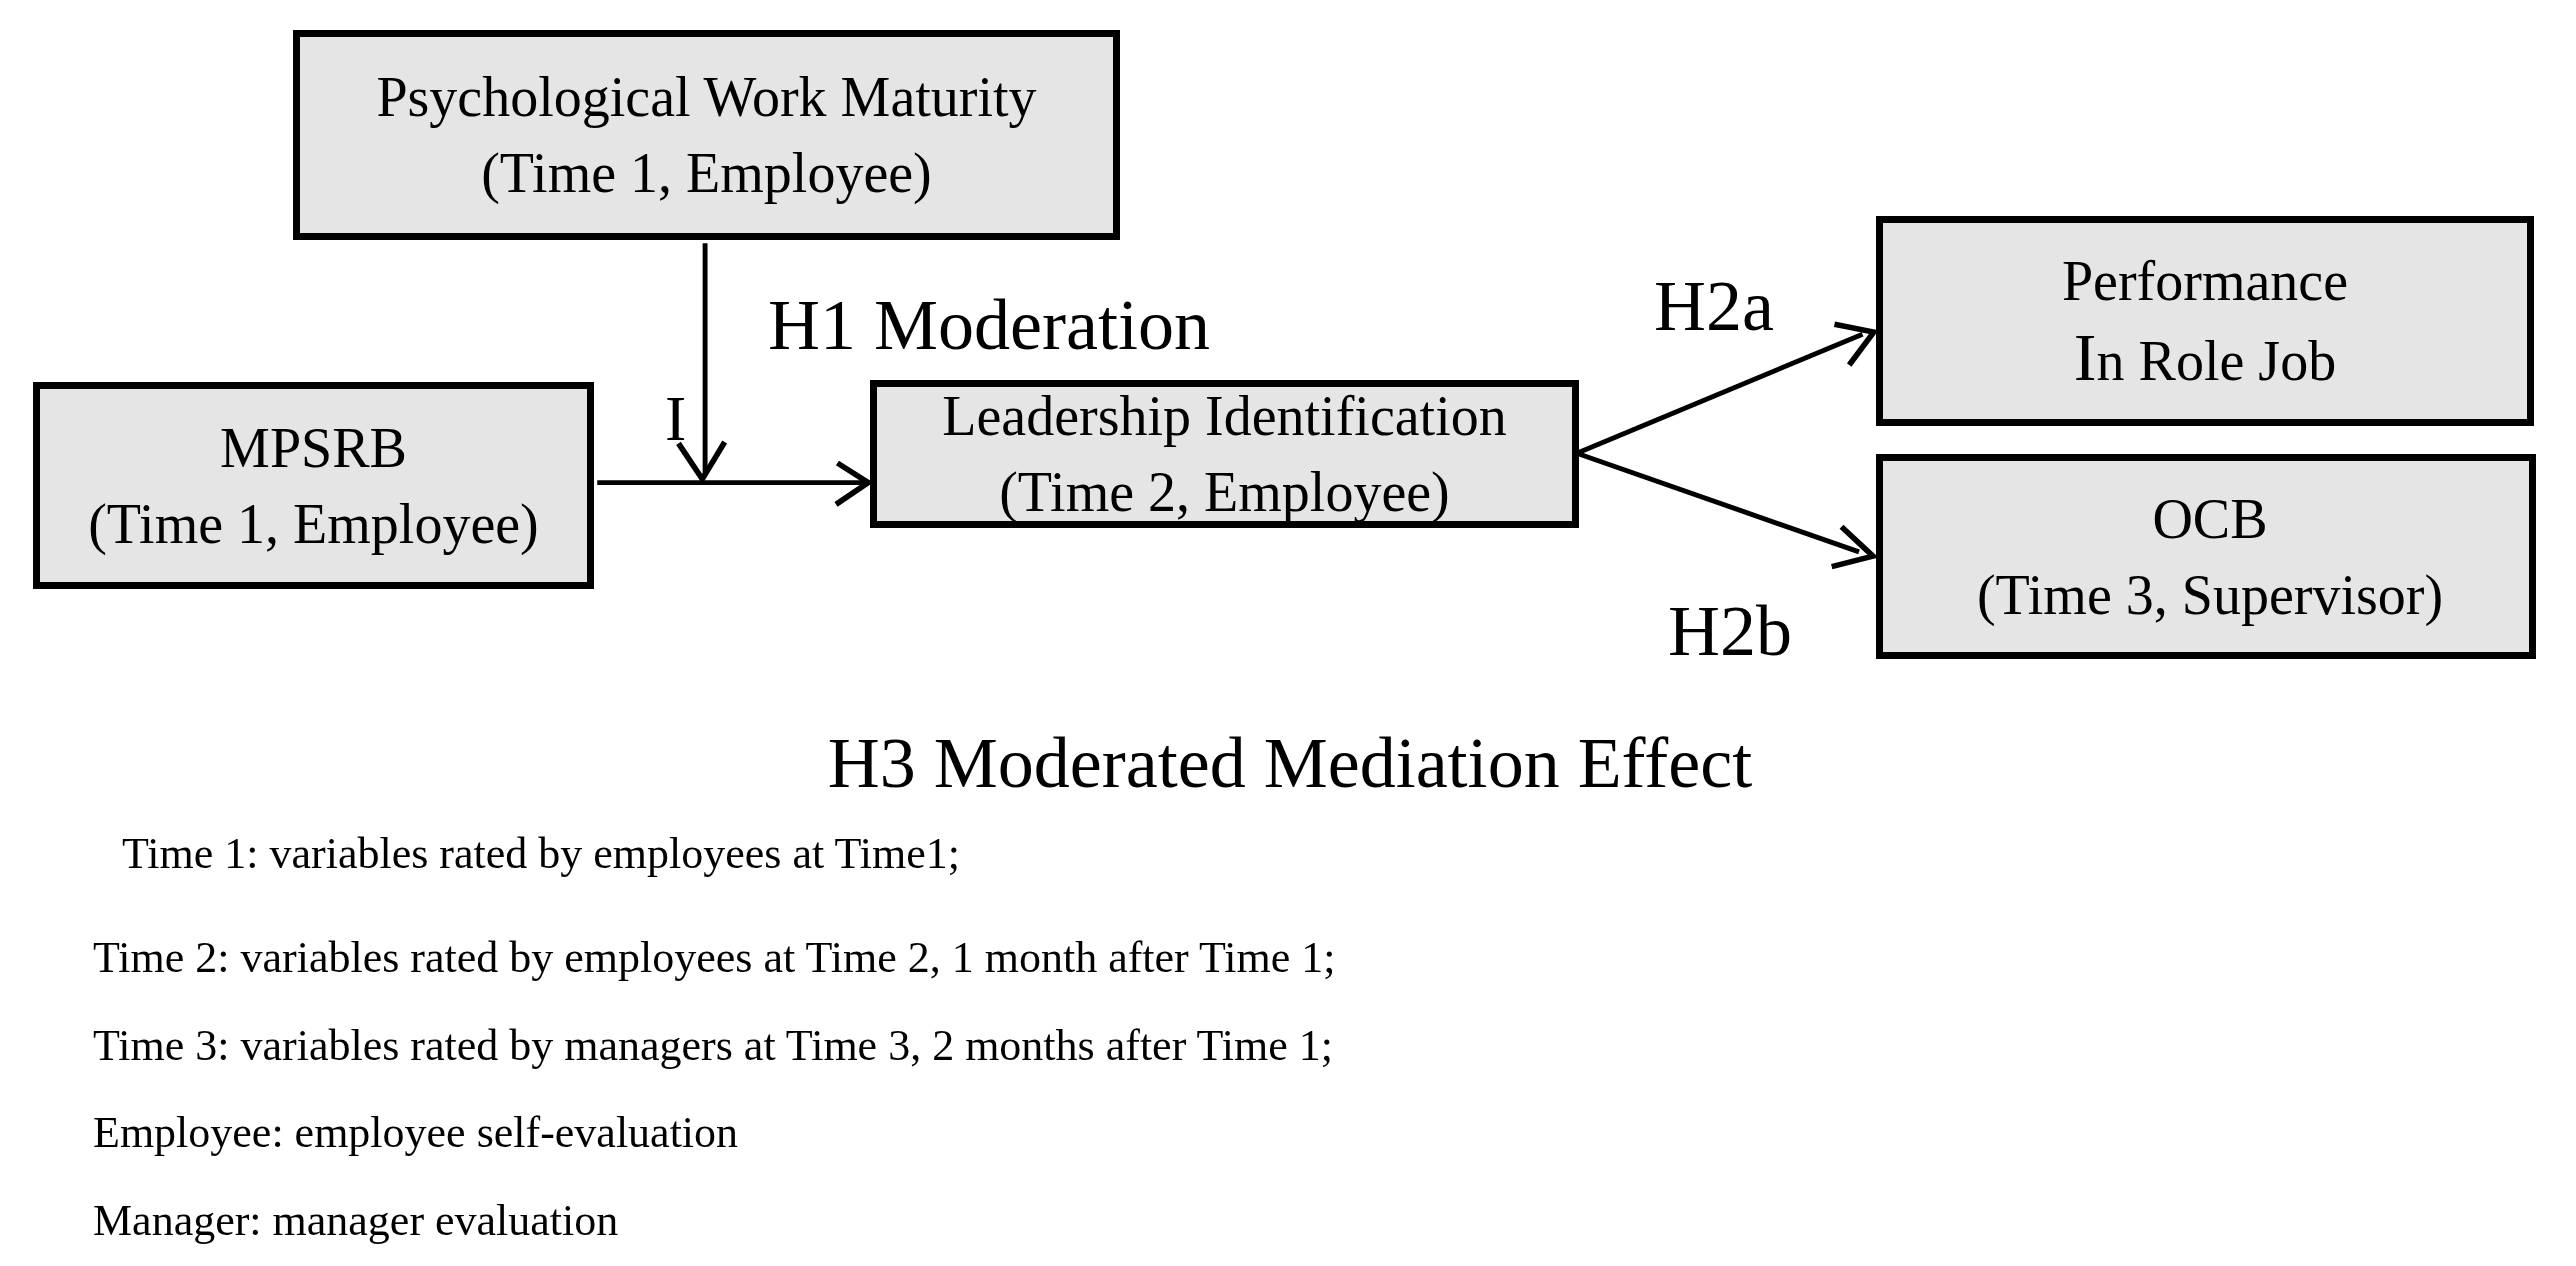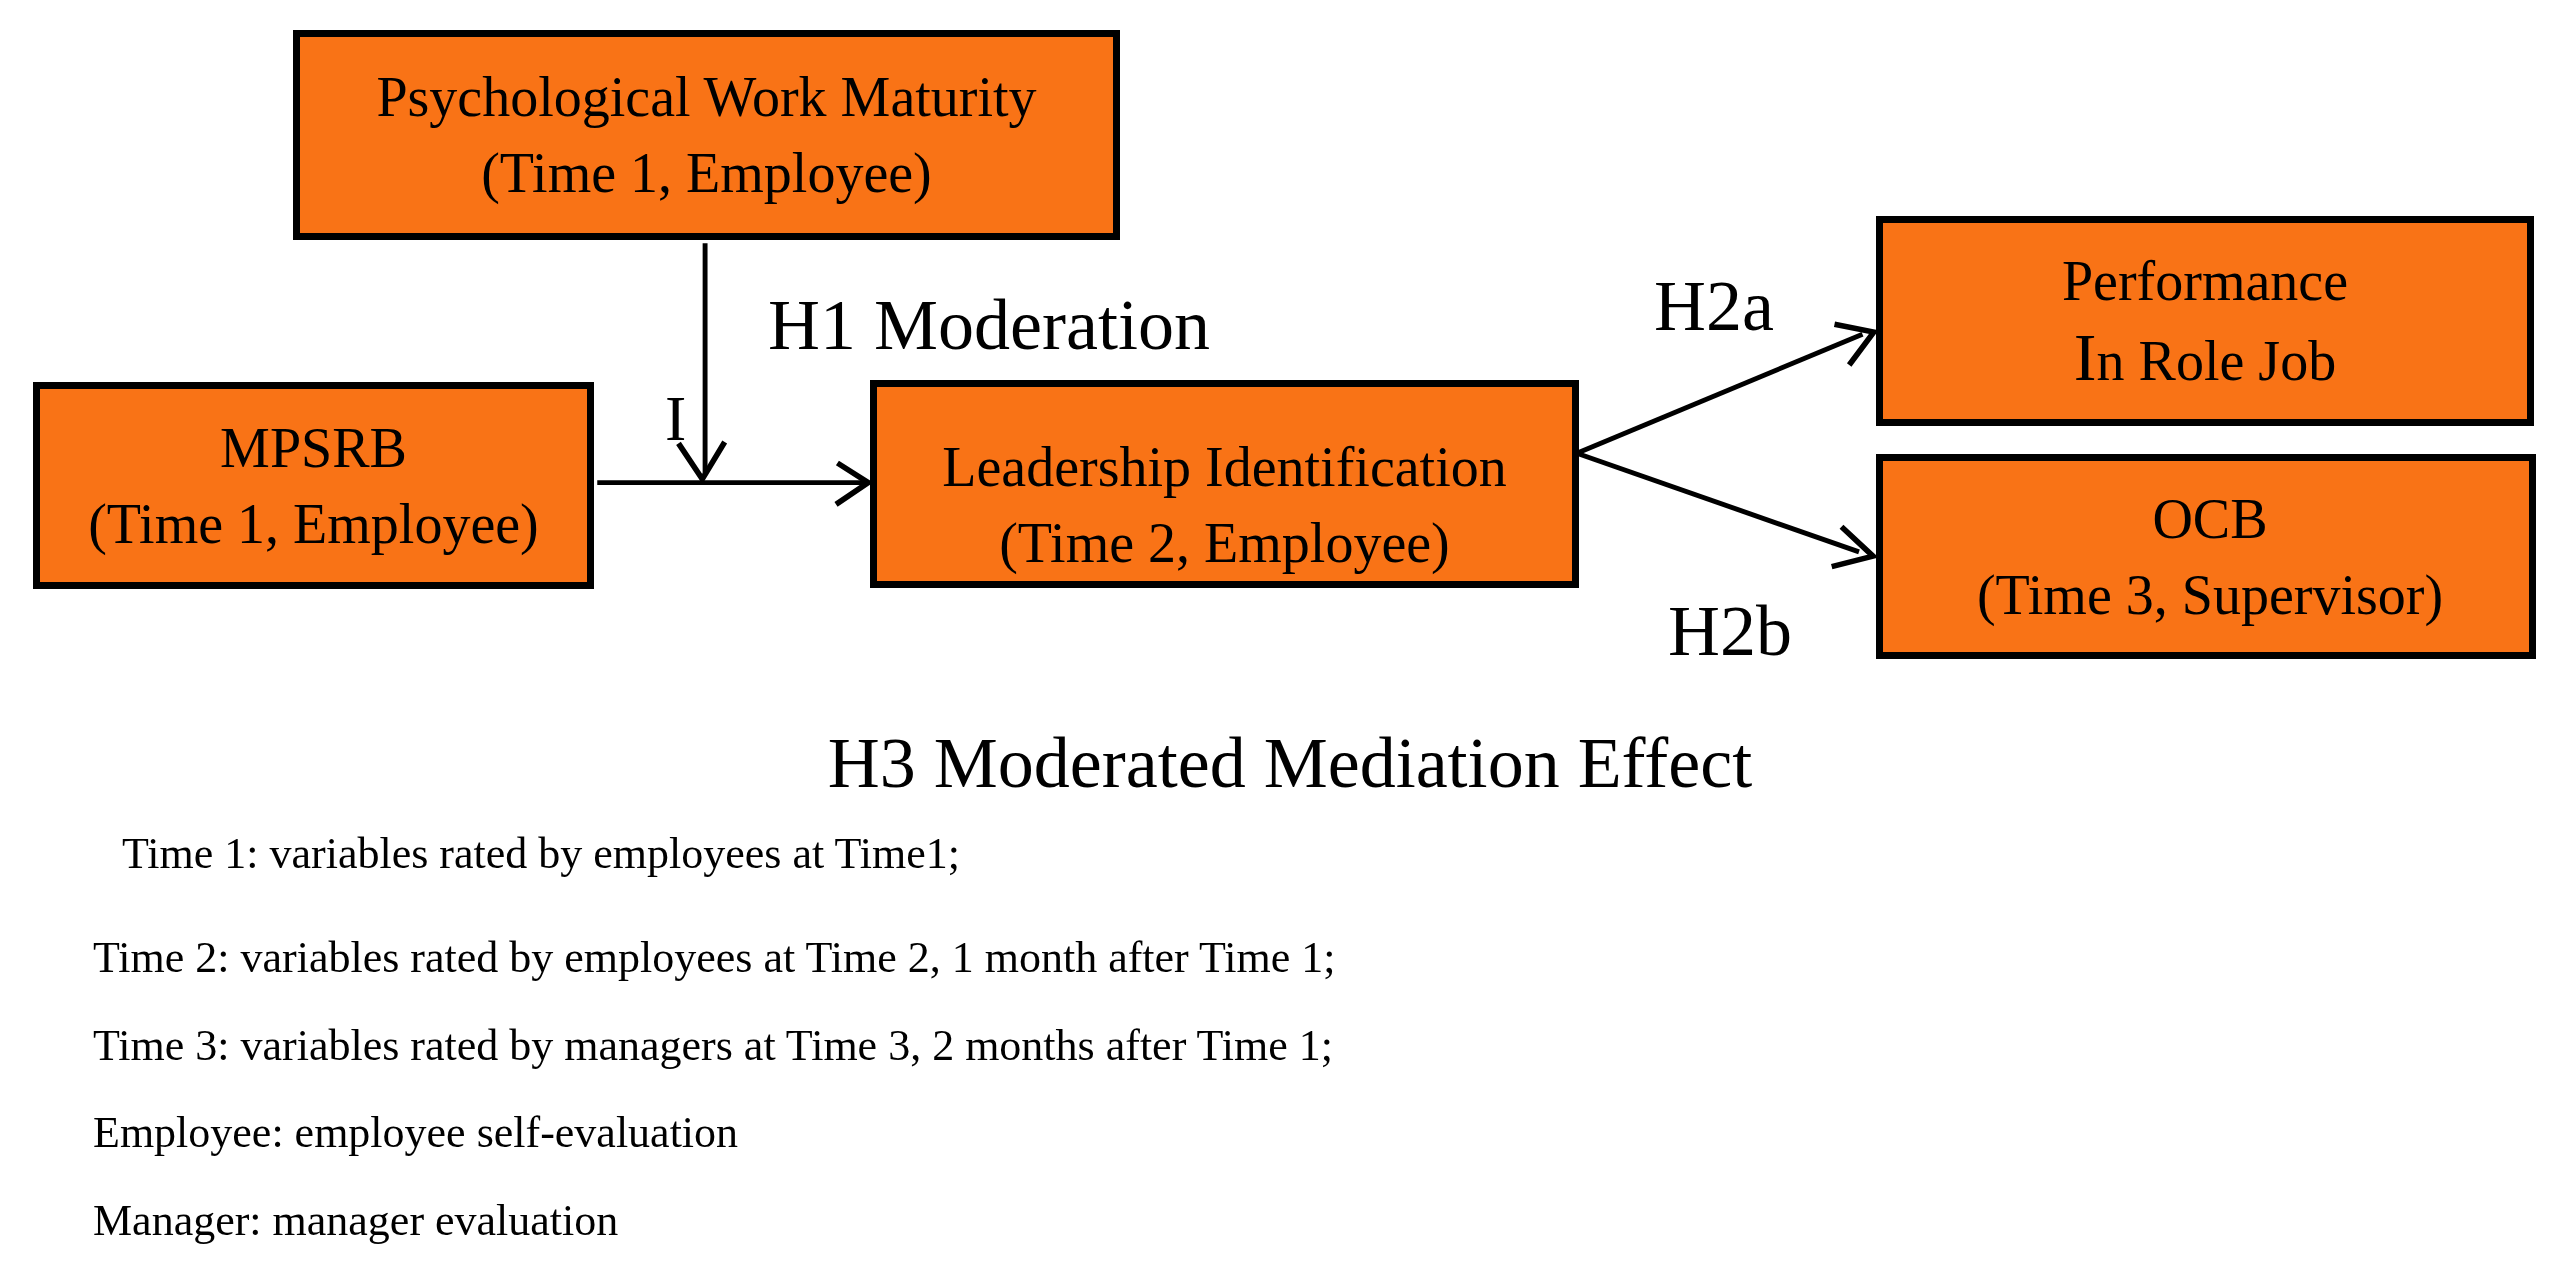--- a/index.html
+++ b/index.html
@@ -1,20 +1,20 @@
 <!DOCTYPE html>
 <html style="font-size:11.2px"><head>
 <meta charset="utf-8">
 <style>
   html,body{margin:0;padding:0;background:#ffffff;}
   body{width:2576px;height:1267px;position:relative;overflow:hidden;
        font-family:"Liberation Serif","DejaVu Serif",serif;color:#000;}
   .canvas{position:absolute;inset:0;}
   svg.arrows{position:absolute;left:0;top:0;width:2576px;height:1267px;}
-  .box{position:absolute;border:7px solid #000;background:#f97316;box-sizing:border-box;
+  .box{position:absolute;border:7px solid #000;background:#e5e5e5;box-sizing:border-box;
        display:flex;flex-direction:column;justify-content:center;align-items:center;
        font-size:56px;line-height:76px;text-align:center;white-space:nowrap;}
   .box .bline{display:block;}
   .box-irjp .l1::first-letter{font-size:1.22em;}
   .lbl{position:absolute;font-size:72px;line-height:1;white-space:nowrap;}
   .lbl-center{transform:translateX(-50%);}
   .cursor-i{position:absolute;font-size:64px;line-height:1;}
   .note{position:absolute;font-size:44px;line-height:1;white-space:nowrap;}
 </style>
 </head>
@@ -48,21 +48,21 @@
   <div class="box" style="left:293px;top:30px;width:827px;height:210px;">
     <div class="bline l1">Psychological Work Maturity</div>
     <div class="bline l2">(Time 1, Employee)</div>
   </div>
 
   <div class="box" style="left:33px;top:382px;width:561px;height:207px;text-align:center;">
     <div class="bline l1">MPSRB</div>
     <div class="bline l2">(Time 1, Employee)</div>
   </div>
 
-  <div class="box" style="left:870px;top:380px;width:709px;height:208px;justify-content:flex-end;">
+  <div class="box" style="left:870px;top:380px;width:709px;height:148px;">
     <div class="bline l1">Leadership Identification</div>
     <div class="bline l2">(Time 2, Employee)</div>
   </div>
 
   <div class="box box-irjp" style="left:1876px;top:216px;width:658px;height:210px;">
     <div class="bline l2">Performance</div>
     <div class="bline l1">In Role Job</div>
   </div>
 
   <div class="box" style="left:1876px;top:454px;width:660px;height:205px;padding-left:8px;">

